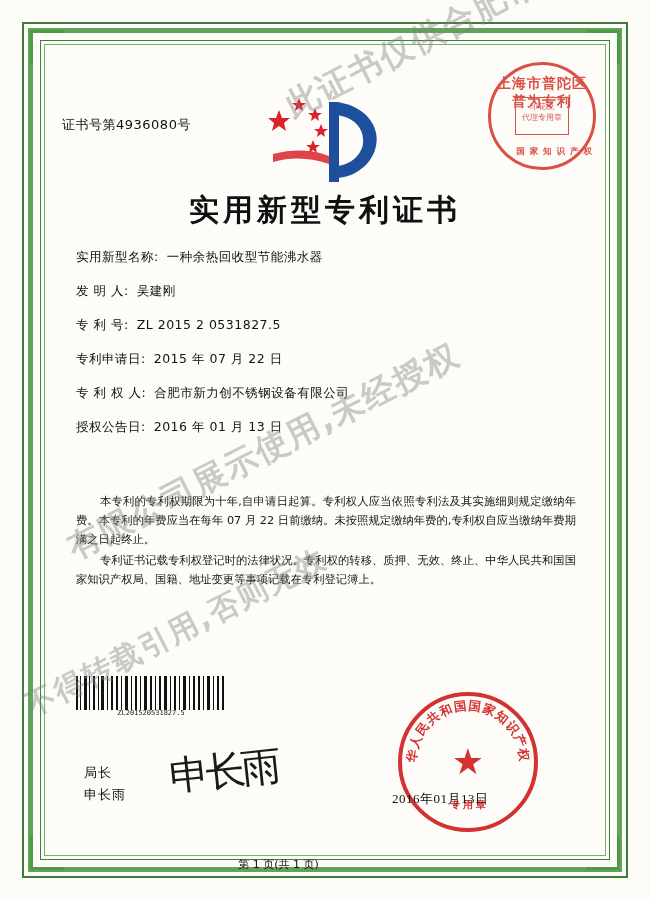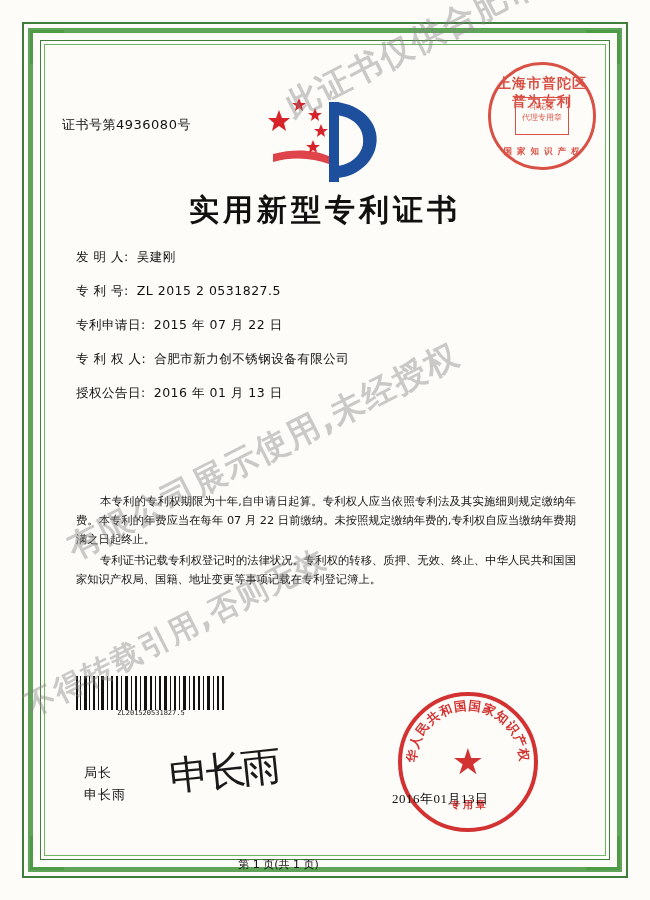--- a/index.html
+++ b/index.html
@@ -243,21 +243,21 @@
     left: 0; top: 10px; width: 100%;
     text-align: center;
     font-family: Liberation Serif, serif;
     font-size: 14px;
     font-weight: bold;
     letter-spacing: 1px;
   }
   .seal-small .arc-bottom {
     position: absolute;
     left: 0; bottom: 9px; width: 100%;
-    text-align: center;
+    text-align: right;
     font-family: "DejaVu Sans", sans-serif;
     font-size: 8.5px;
     font-weight: bold;
     letter-spacing: 1px;
   }
 
   
   .watermark {
     position: absolute;
     left: 0; top: 0;
@@ -336,20 +336,24 @@
 
   <div class="seal-small">
     <div class="arc-top">上海市普陀区普为专利</div>
     <div class="inner-box">印花税<br>代理专用章</div>
     <div class="arc-bottom">国 家 知 识 产 权</div>
   </div>
 
   <div class="doc-title">实用新型专利证书</div>
 
   <div class="fields">
+    <div class="field-row">
+      <span class="field-label">实用新型名称:</span>
+      <span class="field-value">一种余热回收型节能沸水器</span>
+    </div>
     <div class="field-row">
       <span class="field-label">发  明  人:</span>
       <span class="field-value">吴建刚</span>
     </div>
     <div class="field-row">
       <span class="field-label">专  利  号:</span>
       <span class="field-value">ZL 2015 2 0531827.5</span>
     </div>
     <div class="field-row">
       <span class="field-label">专利申请日:</span>

